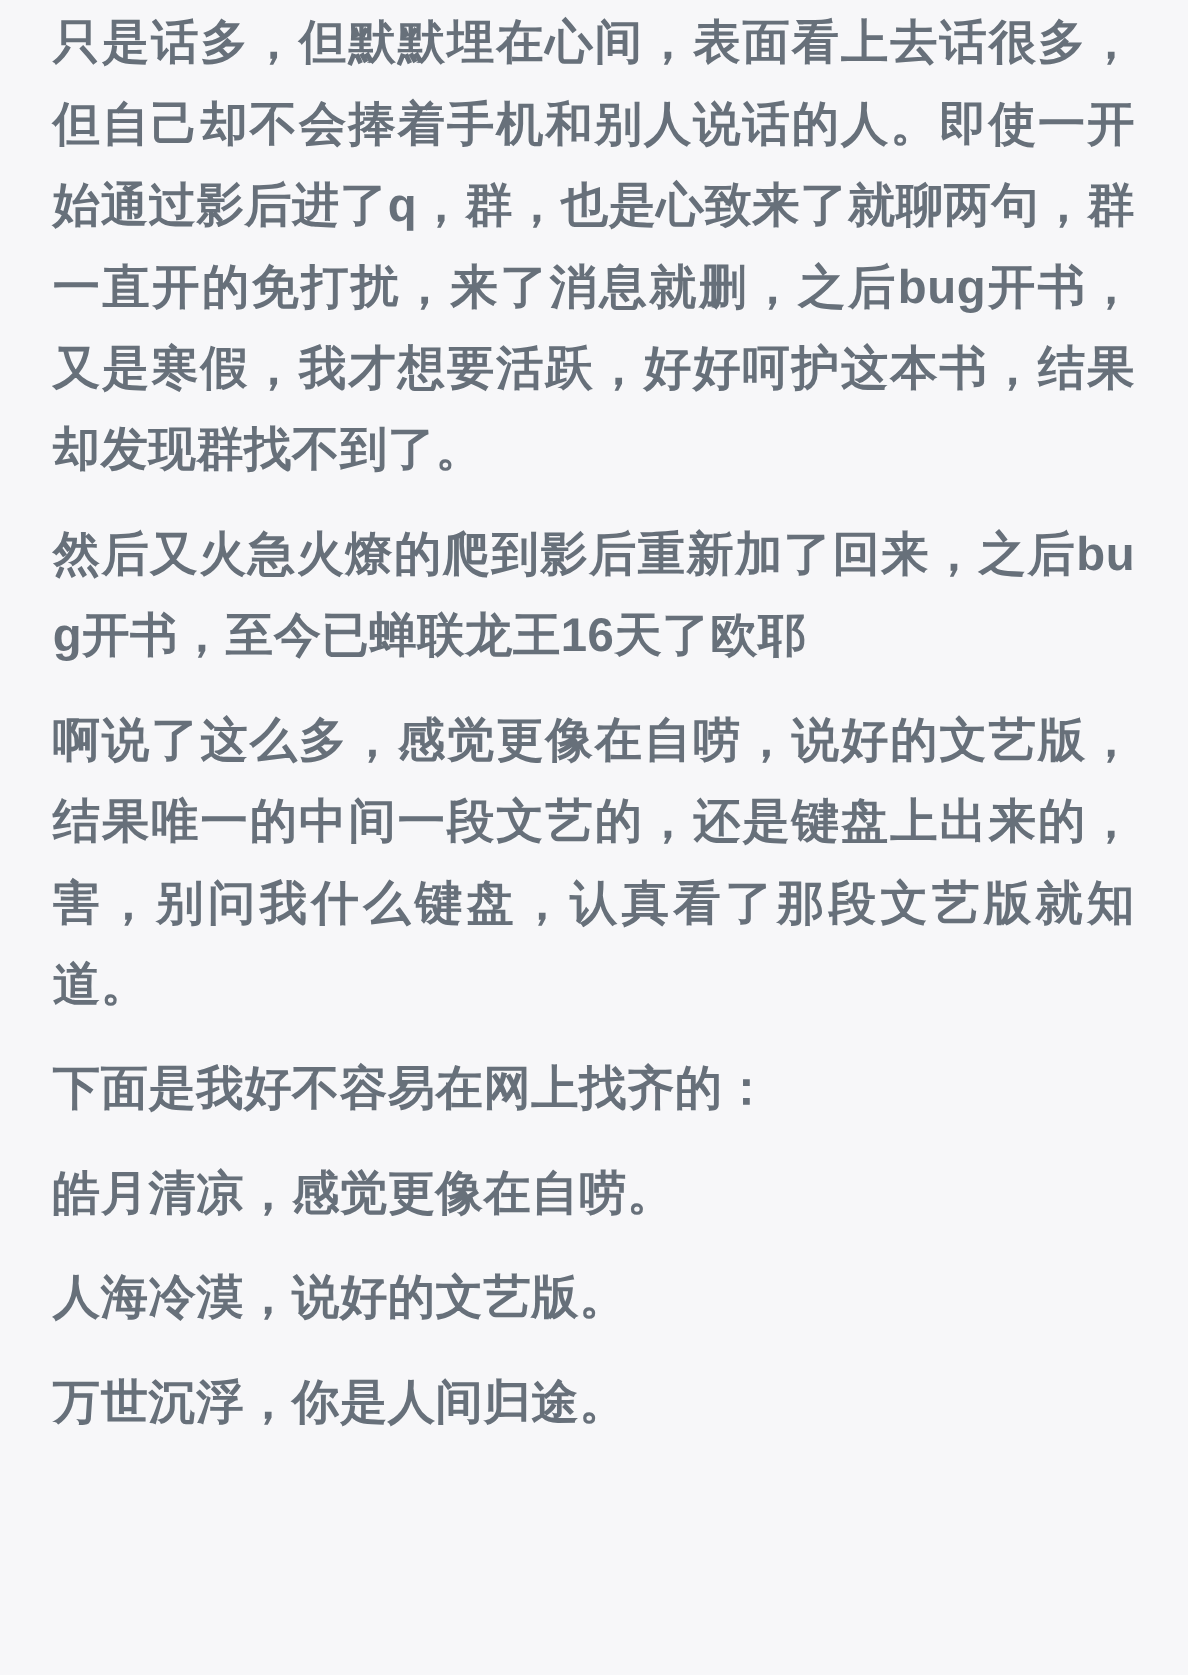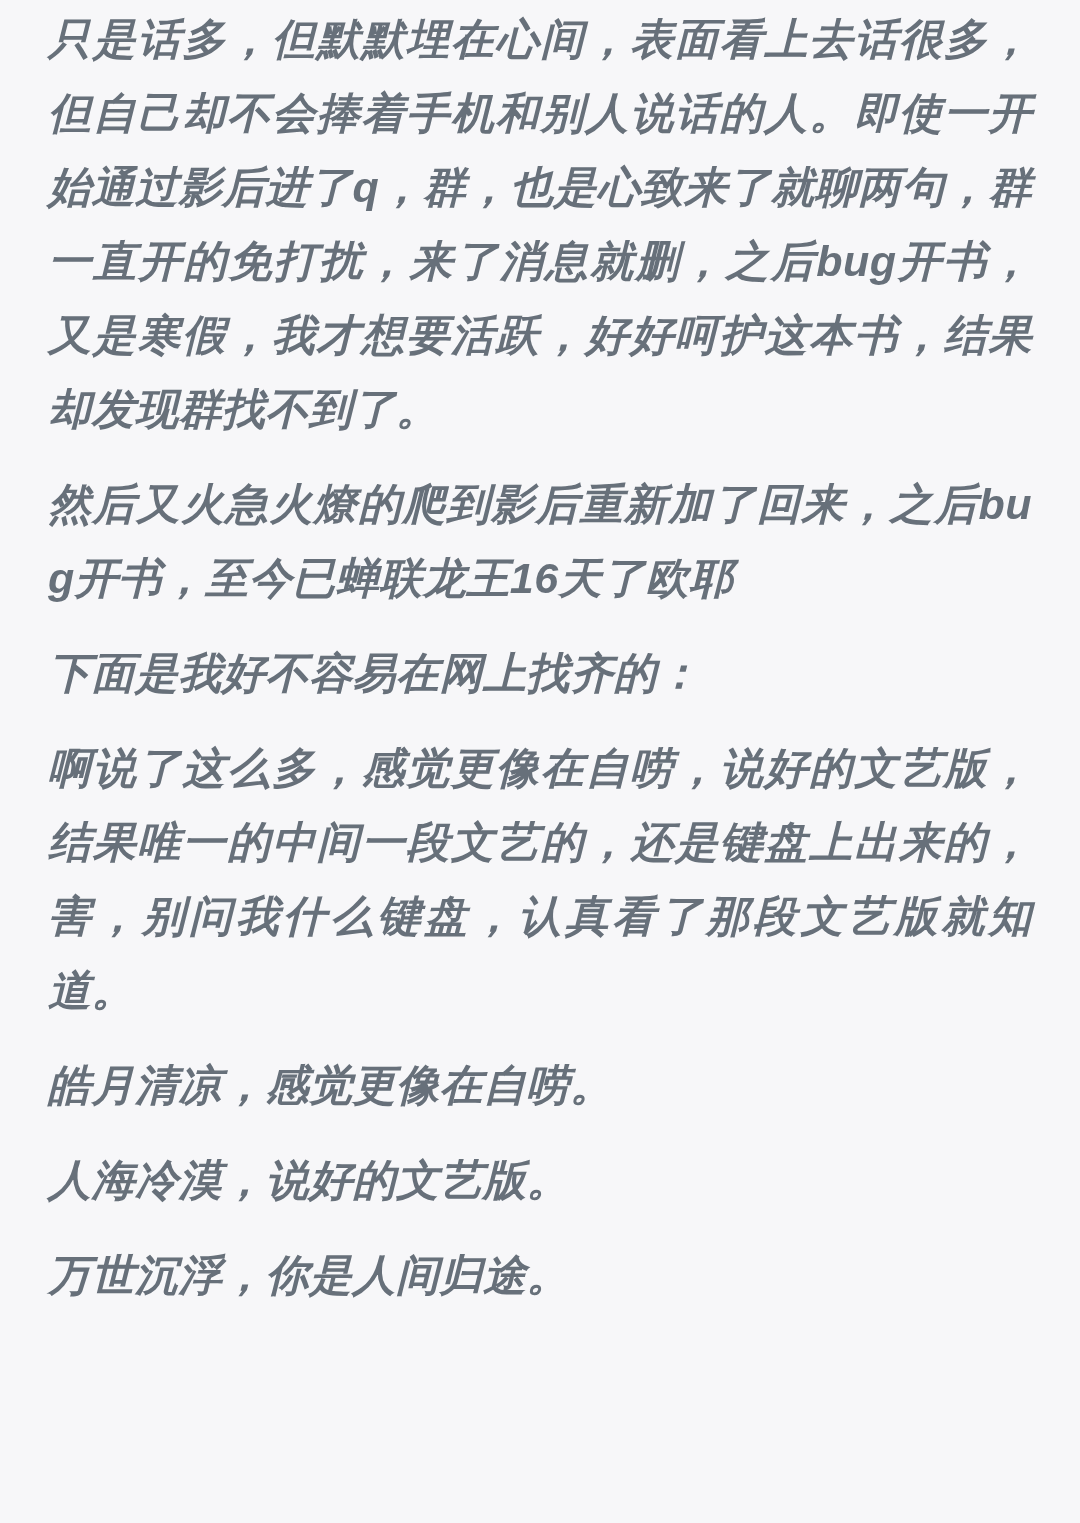--- a/index.html
+++ b/index.html
@@ -28,22 +28,22 @@
   }
   .reader p.para {
     margin: 0 0 21px 0;
     padding: 0;
     word-break: break-all;
   }
 </style>
 </head>
 <body style="background: rgb(247, 247, 249);">
 
-<main class="reader" style="color: rgb(103, 112, 122); font-style: italic;">
+<main class="reader" style="color: rgb(103, 112, 122);">
 
 <p class="para">只是话多，但默默埋在心间，表面看上去话很多，但自己却不会捧着手机和别人说话的人。即使一开始通过影后进了q，群，也是心致来了就聊两句，群一直开的免打扰，来了消息就删，之后bug开书，又是寒假，我才想要活跃，好好呵护这本书，结果却发现群找不到了。</p>
     <p class="para">然后又火急火燎的爬到影后重新加了回来，之后bug开书，至今已蝉联龙王16天了欧耶</p>
+    <p class="para">啊说了这么多，感觉更像在自唠，说好的文艺版，结果唯一的中间一段文艺的，还是键盘上出来的，害，别问我什么键盘，认真看了那段文艺版就知道。</p>
     <p class="para">下面是我好不容易在网上找齐的：</p>
-    <p class="para">啊说了这么多，感觉更像在自唠，说好的文艺版，结果唯一的中间一段文艺的，还是键盘上出来的，害，别问我什么键盘，认真看了那段文艺版就知道。</p>
     <p class="para">皓月清凉，感觉更像在自唠。</p>
     <p class="para">人海冷漠，说好的文艺版。</p>
     <p class="para">万世沉浮，你是人间归途。</p>
   </main>
 
 </body></html>

